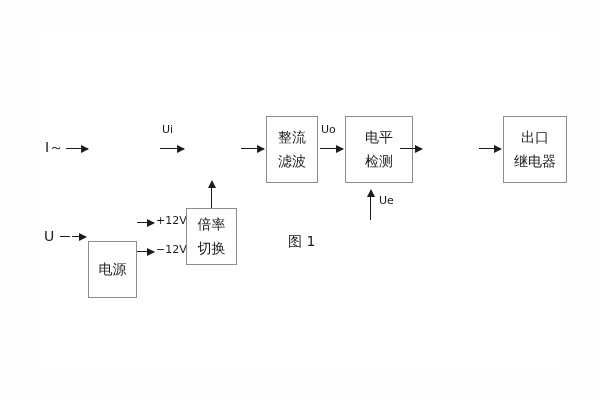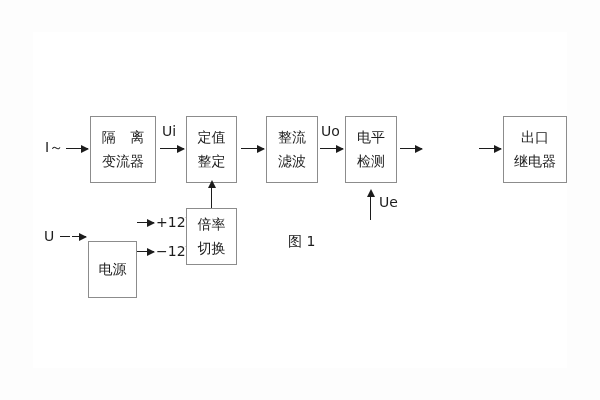--- a/index.html
+++ b/index.html
@@ -25,21 +25,21 @@
     font-size:14px;
     line-height:1.05;
   }
   .box .ln{display:block;white-space:nowrap;}
   .box .ln+.ln{margin-top:9px;}
   .box.sp .ln:first-child{letter-spacing:5px;text-indent:5px;}
 
   .lbl{
     position:absolute;
     color:#1c1c1c;
-    font-size:14px;
+    font-size:11px;
     white-space:nowrap;
     line-height:1;
   }
   .lbl.cjk{font-size:14px;}
 
   
   .harrow{position:absolute;height:1px;background:#1c1c1c;}
   .harrow::after{
     content:"";position:absolute;right:-1px;top:-3.5px;
     border-left:8px solid #1c1c1c;
@@ -59,44 +59,36 @@
 </style>
 </head>
 <body>
 
 <div id="stage">
   <div id="canvas"></div>
 
   <div class="lbl" style="left:45px;top:140px;font-size:14px;">I～</div>
   <div class="harrow" style="left:66px;top:148px;width:22px;"></div>
 
-  <div class="box sp" style="left:90px;top:116px;width:66px;height:67px;">
-    <span class="ln">隔 离</span>
-    <span class="ln">变流器</span>
-  </div>
 
   <div class="lbl" style="left:162px;top:124px;">Ui</div>
   <div class="harrow" style="left:160px;top:148px;width:24px;"></div>
 
-  <div class="box" style="left:186px;top:116px;width:51px;height:67px;">
-    <span class="ln">定值</span>
-    <span class="ln">整定</span>
-  </div>
 
   <div class="harrow" style="left:241px;top:148px;width:23px;"></div>
 
   <div class="box" style="left:266px;top:116px;width:52px;height:67px;">
     <span class="ln">整流</span>
     <span class="ln">滤波</span>
   </div>
 
   <div class="lbl" style="left:321px;top:124px;">Uo</div>
   <div class="harrow" style="left:320px;top:148px;width:23px;"></div>
 
-  <div class="box" style="left:345px;top:116px;width:52px;height:67px;">
+  <div class="box" style="left:345px;top:116px;width:68px;height:67px;">
     <span class="ln">电平</span>
     <span class="ln">检测</span>
   </div>
 
   <div class="harrow" style="left:400px;top:148px;width:22px;"></div>
 
 
   <div class="harrow" style="left:479px;top:148px;width:22px;"></div>
 
   <div class="box" style="left:503px;top:116px;width:64px;height:67px;justify-content:center;">

